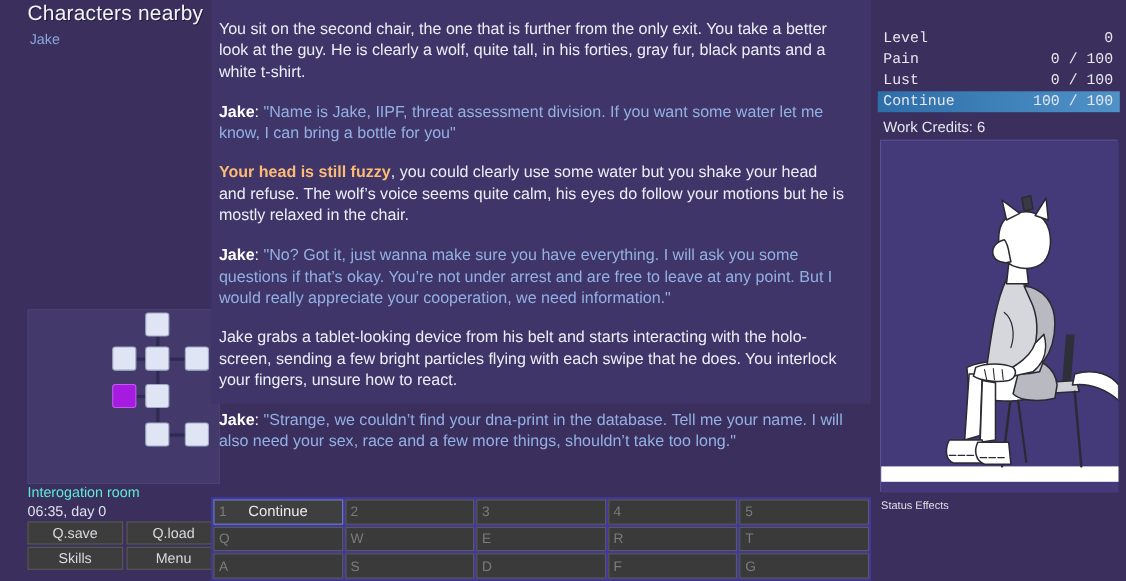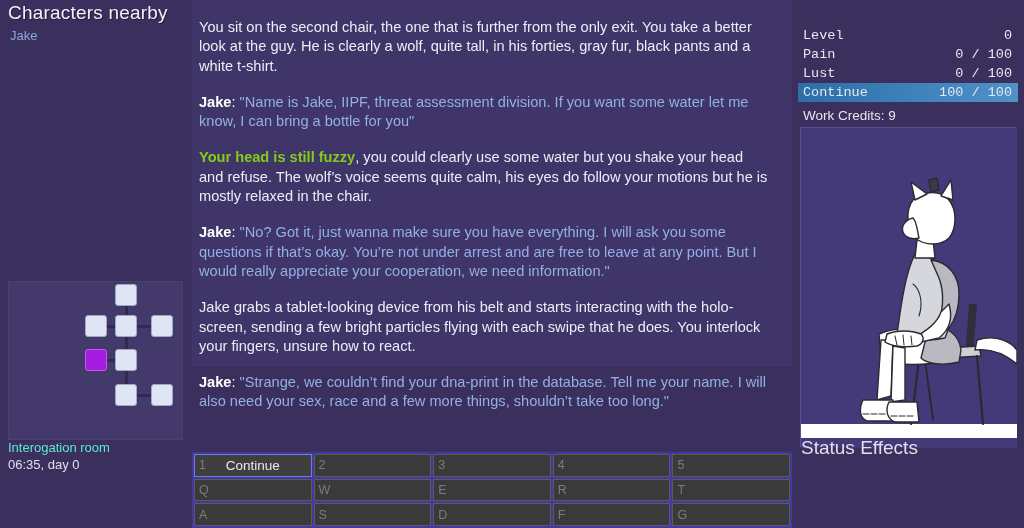--- a/index.html
+++ b/index.html
@@ -6,21 +6,21 @@
   html, body {
     width: 1024px; height: 528px;
     background: #3c3060;
     font-family: "Liberation Sans", sans-serif;
     overflow: hidden;
   }
   #app { position: relative; width: 1024px; height: 528px; background: #3b2f5e; }
 
   
   #left-panel {
-    position: absolute; left: 0; top: 0; width: 190px; height: 528px;
+    position: absolute; left: 17px; top: 0; width: 190px; height: 528px;
     background: #3a2f5d; border-radius: 0 14px 0 0;
   }
   #chars-title {
     position: absolute; left: 8px; top: 2px;
     font-size: 19px; color: #f2f2f7; letter-spacing: .2px;
     text-shadow: 1px 1px 0 #221b38;
   }
   #chars-list { position: absolute; left: 10px; top: 27px; width: 170px; }
   .char-item { font-size: 13px; color: #8ba8dd; line-height: 17px; }
 
@@ -60,21 +60,21 @@
   
   #center-panel {
     position: absolute; left: 192px; top: 0; width: 600px; height: 367px;
     background: #3f3569;
   }
   #story {
     position: absolute; left: 7px; top: 18px; width: 572px;
   }
   .para { font-size: 14.6px; line-height: 19.3px; margin-bottom: 17px; }
   .narration { color: #eceef6; }
-  .narration b { color: #84cc16; }
+  .narration b { color: #fdba74; }
   .speech { color: #93b0e4; }
   .speaker { color: #ffffff; font-weight: bold; }
 
   #scrollbar-track {
     position: absolute; left: 772px; top: 14px; width: 9px; height: 432px;
     background: #4e4e4e; border-radius: 4px;
   }
   #scrollbar-thumb {
     position: absolute; left: 0; bottom: 0; width: 9px; height: 44px;
     background: #25243a; border-radius: 4px; cursor: pointer;
@@ -126,22 +126,22 @@
   #work-credits {
     position: absolute; left: 11px; top: 108px;
     font-size: 13.5px; color: #e6e7ef;
   }
   #portrait {
     position: absolute; left: 800px; top: 127px;
     width: 216px; height: 320px;
     background: #443a7a; border: 1px solid #5a4f92;
   }
   #status-effects {
-    position: absolute; left: 801px; top: 437px;
-    font-size: 19px; color: #dfe0ea;
+    position: absolute; left: 801px; top: 455px;
+    font-size: 10px; color: #dfe0ea;
   }
 </style>
 </head>
 <body>
 
 <div id="app">
 
   <div id="left-panel">
     <div id="chars-title">Characters nearby</div>
     <div id="chars-list">
@@ -161,20 +161,26 @@
         <div class="node" style="left: 106px; top: 33px;"></div>
         <div class="node" style="left: 142px; top: 33px;"></div>
         <div class="node current" style="left: 76px; top: 67px;"></div>
         <div class="node" style="left: 106px; top: 67px;"></div>
         <div class="node" style="left: 106px; top: 102px;"></div>
         <div class="node" style="left: 142px; top: 102px;"></div>
       </div>
 
     <div id="room-name">Interogation room</div>
     <div id="room-time">06:35, day 0</div>
+    <div id="side-buttons">
+        <div class="side-btn">Q.save</div>
+        <div class="side-btn">Q.load</div>
+        <div class="side-btn">Skills</div>
+        <div class="side-btn">Menu</div>
+      </div>
   </div>
 
   <div id="center-panel">
     <div id="story">
         <div class="para narration"><span>You sit on the second chair, the one that is further from the only exit. You take a better look at the guy. He is clearly a wolf, quite tall, in his forties, gray fur, black pants and a white t-shirt.</span></div>
         <div class="para speech"><span class="speaker">Jake</span><span style="color: rgb(255, 255, 255);">: </span><span>"Name is Jake, IIPF, threat assessment division. If you want some water let me know, I can bring a bottle for you"</span></div>
         <div class="para narration"><b>Your head is still fuzzy</b><span>, you could clearly use some water but you shake your head and refuse. The wolf’s voice seems quite calm, his eyes do follow your motions but he is mostly relaxed in the chair.</span></div>
         <div class="para speech"><span class="speaker">Jake</span><span style="color: rgb(255, 255, 255);">: </span><span>"No? Got it, just wanna make sure you have everything. I will ask you some questions if that’s okay. You’re not under arrest and are free to leave at any point. But I would really appreciate your cooperation, we need information."</span></div>
         <div class="para narration"><span>Jake grabs a tablet-looking device from his belt and starts interacting with the holo-screen, sending a few bright particles flying with each swipe that he does. You interlock your fingers, unsure how to react.</span></div>
         <div class="para speech"><span class="speaker">Jake</span><span style="color: rgb(255, 255, 255);">: </span><span>"Strange, we couldn’t find your dna-print in the database. Tell me your name. I will also need your sex, race and a few more things, shouldn’t take too long."</span></div>
@@ -259,21 +265,21 @@
         </div>
         <div class="stat-row">
           <span class="stat-name">Lust</span>
           <span class="stat-value">0 / 100</span>
         </div>
         <div class="stat-row filled">
           <span class="stat-name">Continue</span>
           <span class="stat-value">100 / 100</span>
         </div>
       </div>
-    <div id="work-credits">Work Credits: 9</div>
+    <div id="work-credits">Work Credits: 6</div>
   </div>
 
   <div id="portrait">
     <svg viewBox="0 0 216 320" width="216" height="320">
       <rect x="0" y="0" width="216" height="320" fill="#443a7a"></rect>
 
       <rect x="0" y="296" width="216" height="14" fill="#ffffff"></rect>
       <g stroke="#2a2a33" stroke-width="1.4" fill="#ffffff" stroke-linejoin="round" stroke-linecap="round">
 
         <path d="M168 176 L176 176 L172 228 L164 228 Z" fill="#2f2f3a" stroke="none"></path>

